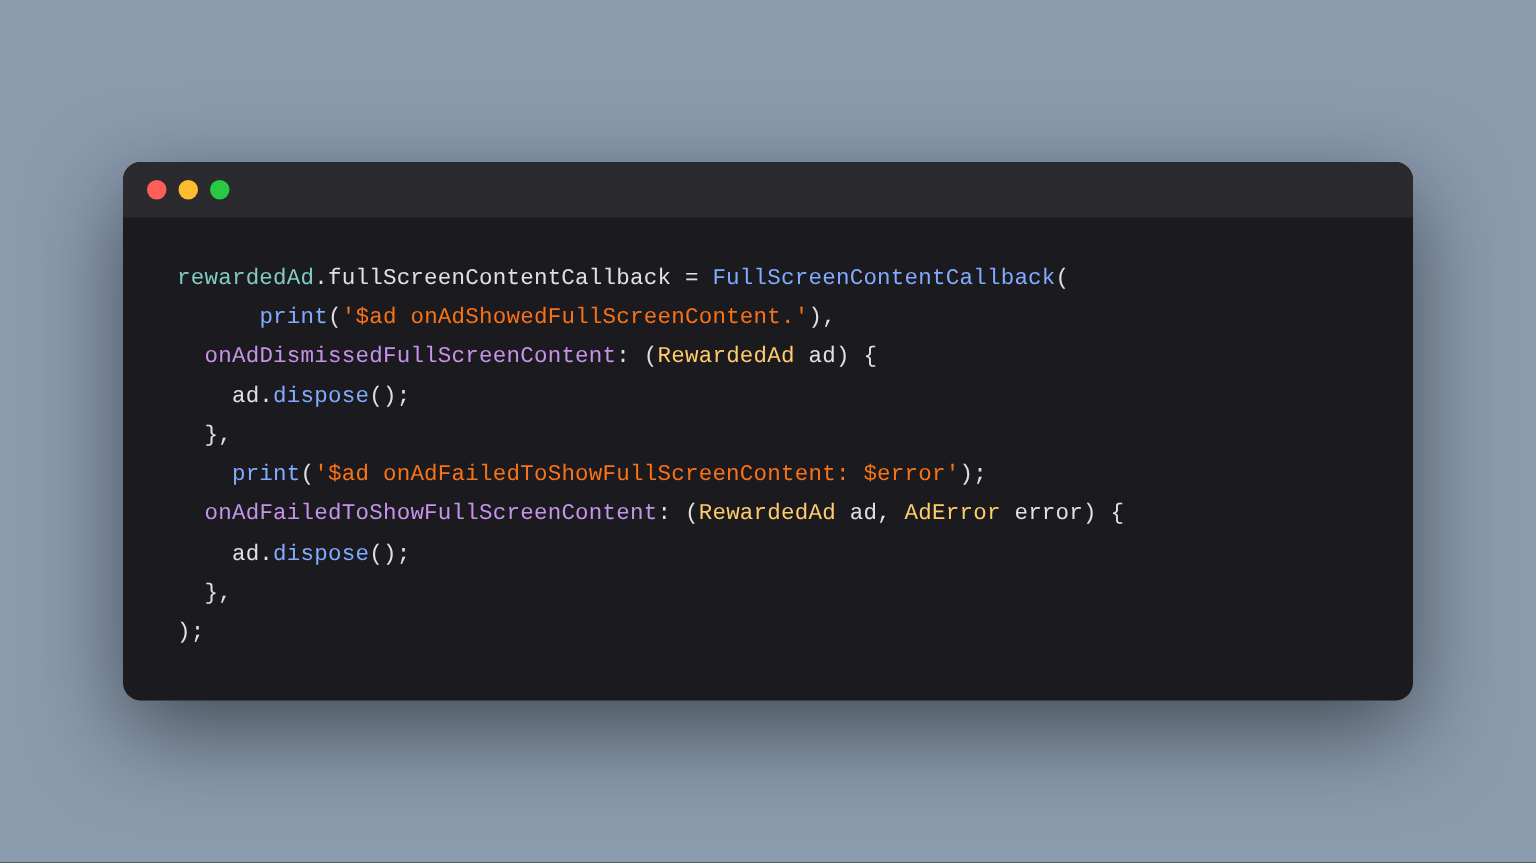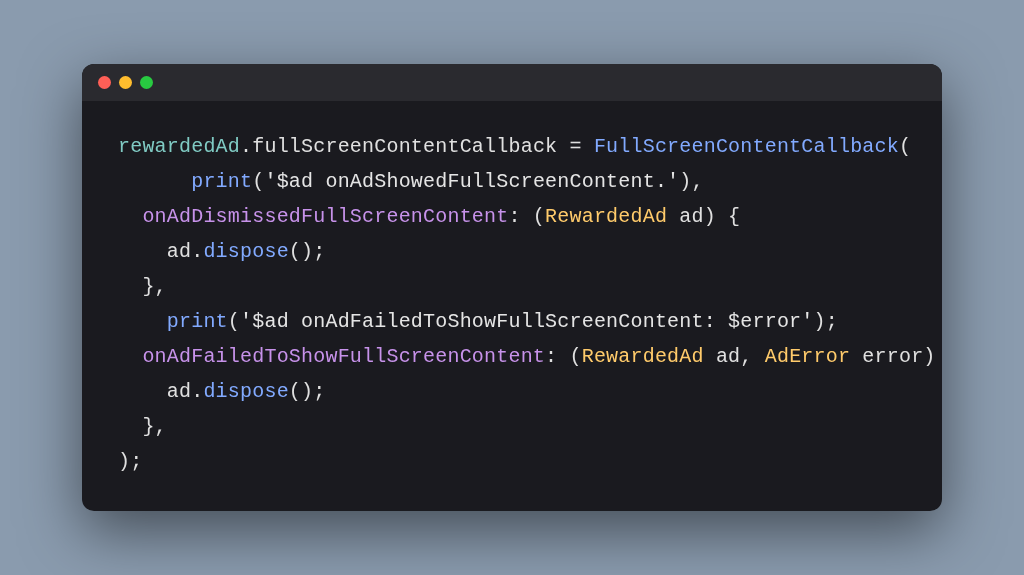--- a/index.html
+++ b/index.html
@@ -39,37 +39,37 @@
       height: 13px;
       border-radius: 50%;
     }
 
     .tl-red { background: #ff5f57; }
     .tl-yellow { background: #ffbd2e; }
     .tl-green { background: #28ca41; }
 
     .code-area {
       padding: 28px 36px 32px 36px;
-      font-size: 20px;
+      font-size: 15px;
       line-height: 1.75;
       letter-spacing: 0.01em;
     }
 
     .line {
       display: block;
       white-space: pre;
     }
 
     
     .c-white   { color: #e0e0e0; }
     .c-purple  { color: #c792ea; }
     .c-teal    { color: #80cbc4; }
     .c-yellow  { color: #ffcb6b; }
     .c-blue    { color: #82aaff; }
-    .c-string  { color: #e5e5e5; }
+    .c-string  { color: #f97316; }
   </style>
 </head>
 <body>
 
 <div class="window">
   <div class="titlebar">
     <div class="traffic-light tl-red"></div>
     <div class="traffic-light tl-yellow"></div>
     <div class="traffic-light tl-green"></div>
   </div>

